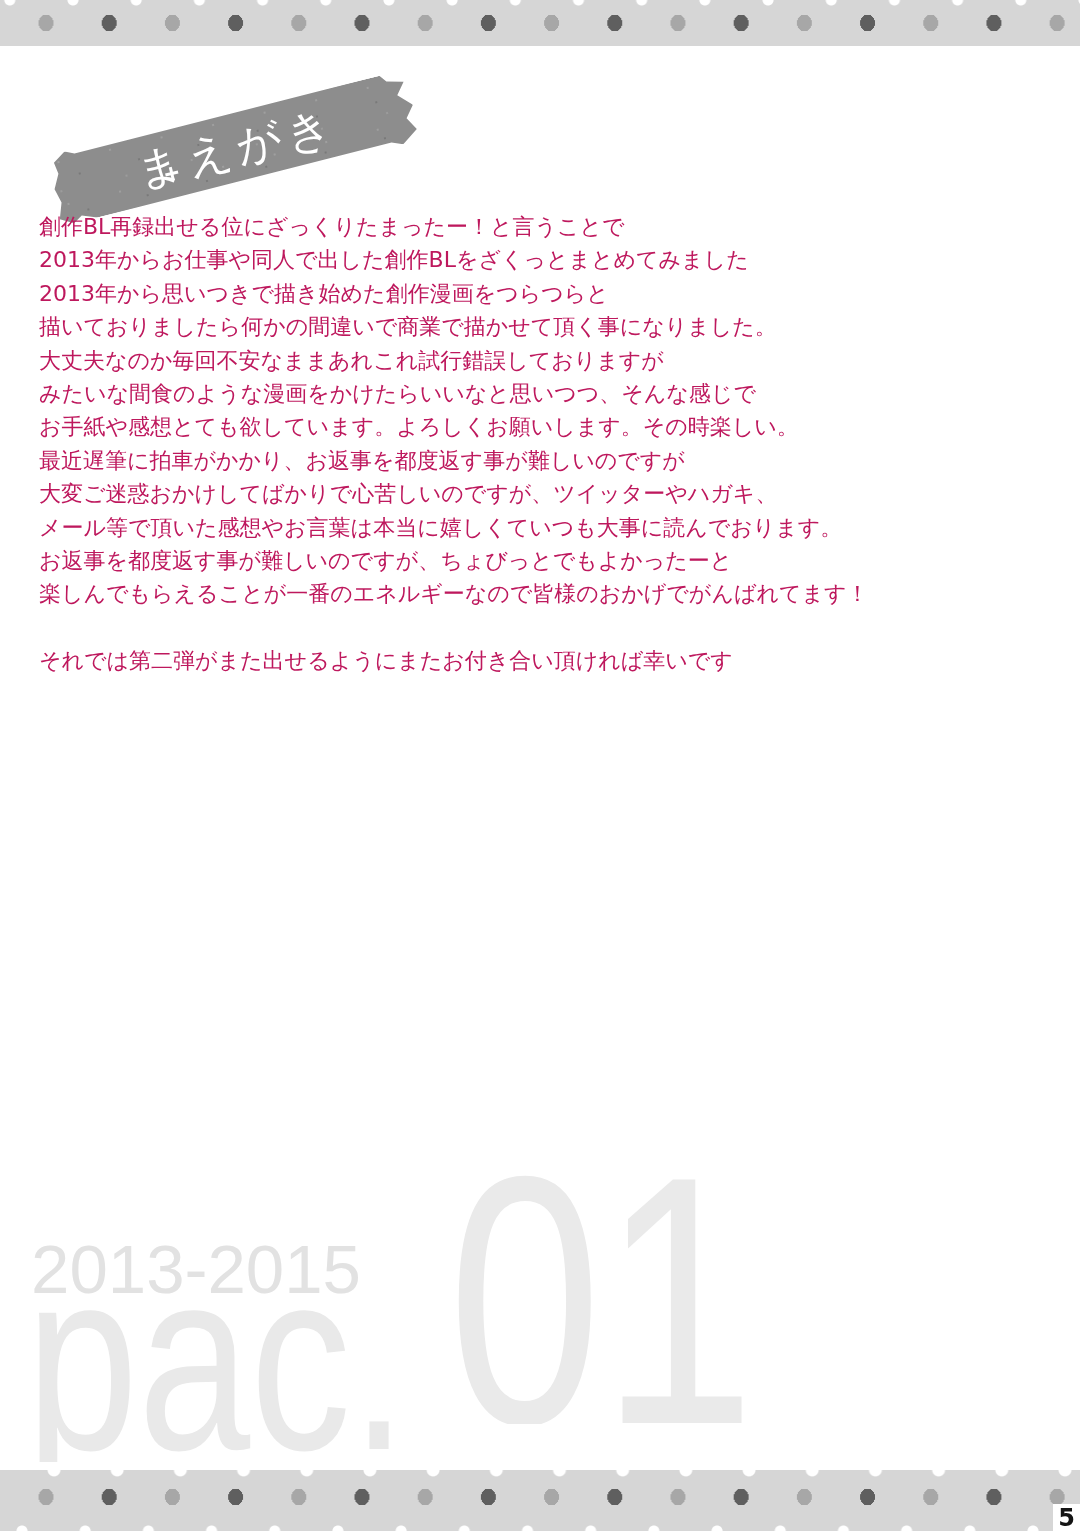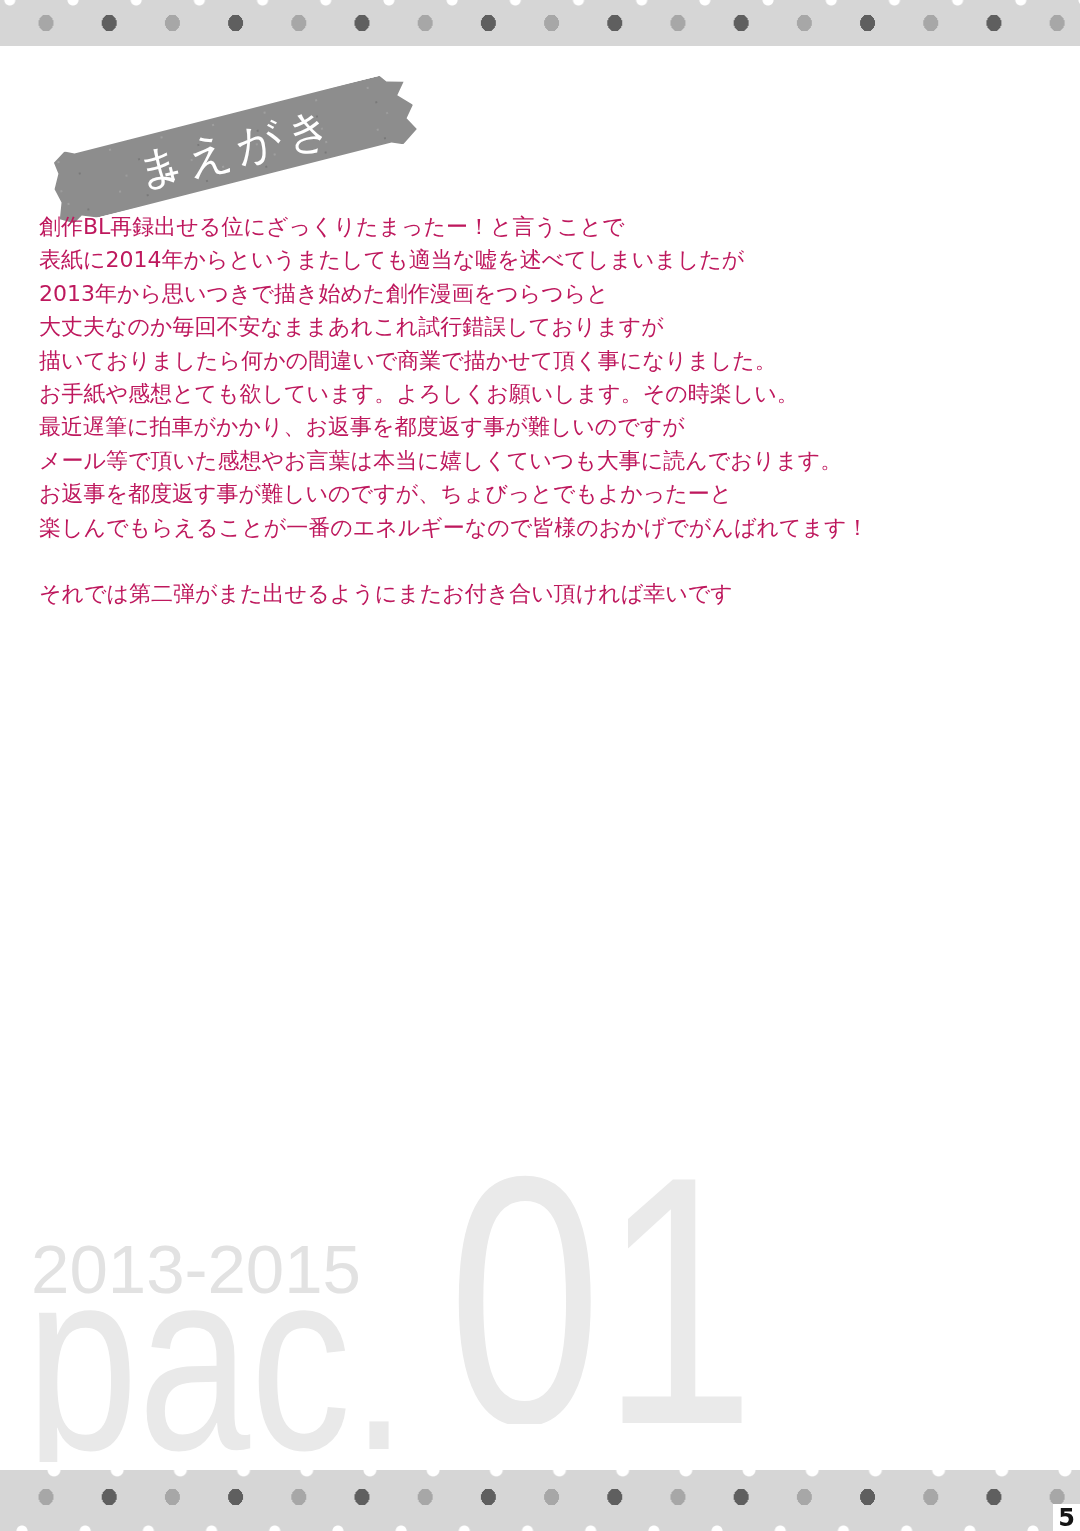--- a/index.html
+++ b/index.html
@@ -91,26 +91,28 @@
 
   <div class="band band-top"></div>
 
   <div class="tape">
     <span class="tape-title">まえがき</span>
     <span class="sparkle"></span>
   </div>
 
   <div class="body-text">
       <div class="line">創作BL再録出せる位にざっくりたまったー！と言うことで</div>
-      <div class="line">表紙に2014年からというまたしても適当な嘘を述べてしまいましたが</div>
+      <div class="line">2013年からお仕事や同人で出した創作BLをざくっとまとめてみました</div>
       <div class="line">2013年から思いつきで描き始めた創作漫画をつらつらと</div>
+      <div class="line">描いておりましたら何かの間違いで商業で描かせて頂く事になりました。</div>
       <div class="line">大丈夫なのか毎回不安なままあれこれ試行錯誤しておりますが</div>
-      <div class="line">描いておりましたら何かの間違いで商業で描かせて頂く事になりました。</div>
+      <div class="line">みたいな間食のような漫画をかけたらいいなと思いつつ、そんな感じで</div>
       <div class="line">お手紙や感想とても欲しています。よろしくお願いします。その時楽しい。</div>
       <div class="line">最近遅筆に拍車がかかり、お返事を都度返す事が難しいのですが</div>
+      <div class="line">大変ご迷惑おかけしてばかりで心苦しいのですが、ツイッターやハガキ、</div>
       <div class="line">メール等で頂いた感想やお言葉は本当に嬉しくていつも大事に読んでおります。</div>
       <div class="line">お返事を都度返す事が難しいのですが、ちょびっとでもよかったーと</div>
       <div class="line">楽しんでもらえることが一番のエネルギーなので皆様のおかげでがんばれてます！</div>
       <div class="line">&nbsp;</div>
       <div class="line">それでは第二弾がまた出せるようにまたお付き合い頂ければ幸いです</div>
     </div>
 
   <svg class="wm wm-years" width="342" height="64" aria-hidden="true">
     <text x="2" y="58" textLength="330" lengthAdjust="spacingAndGlyphs">2013-2015</text>
   </svg>

